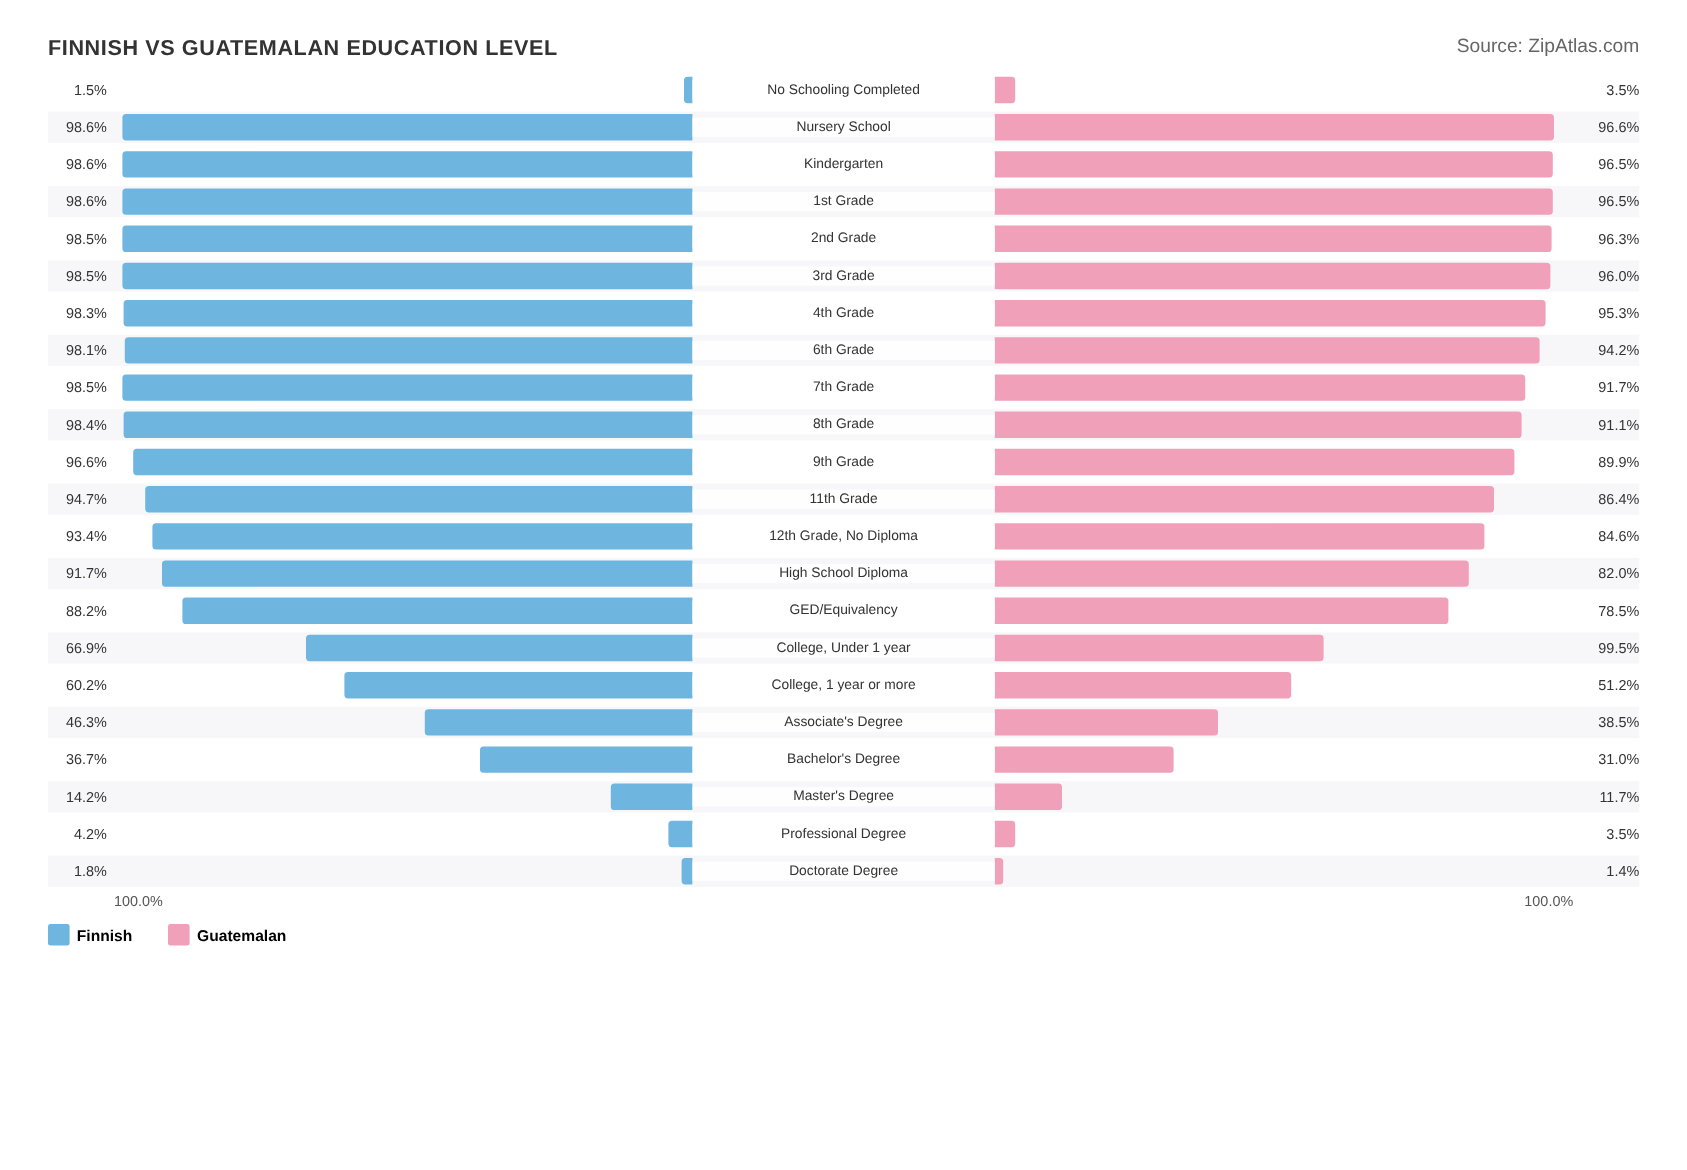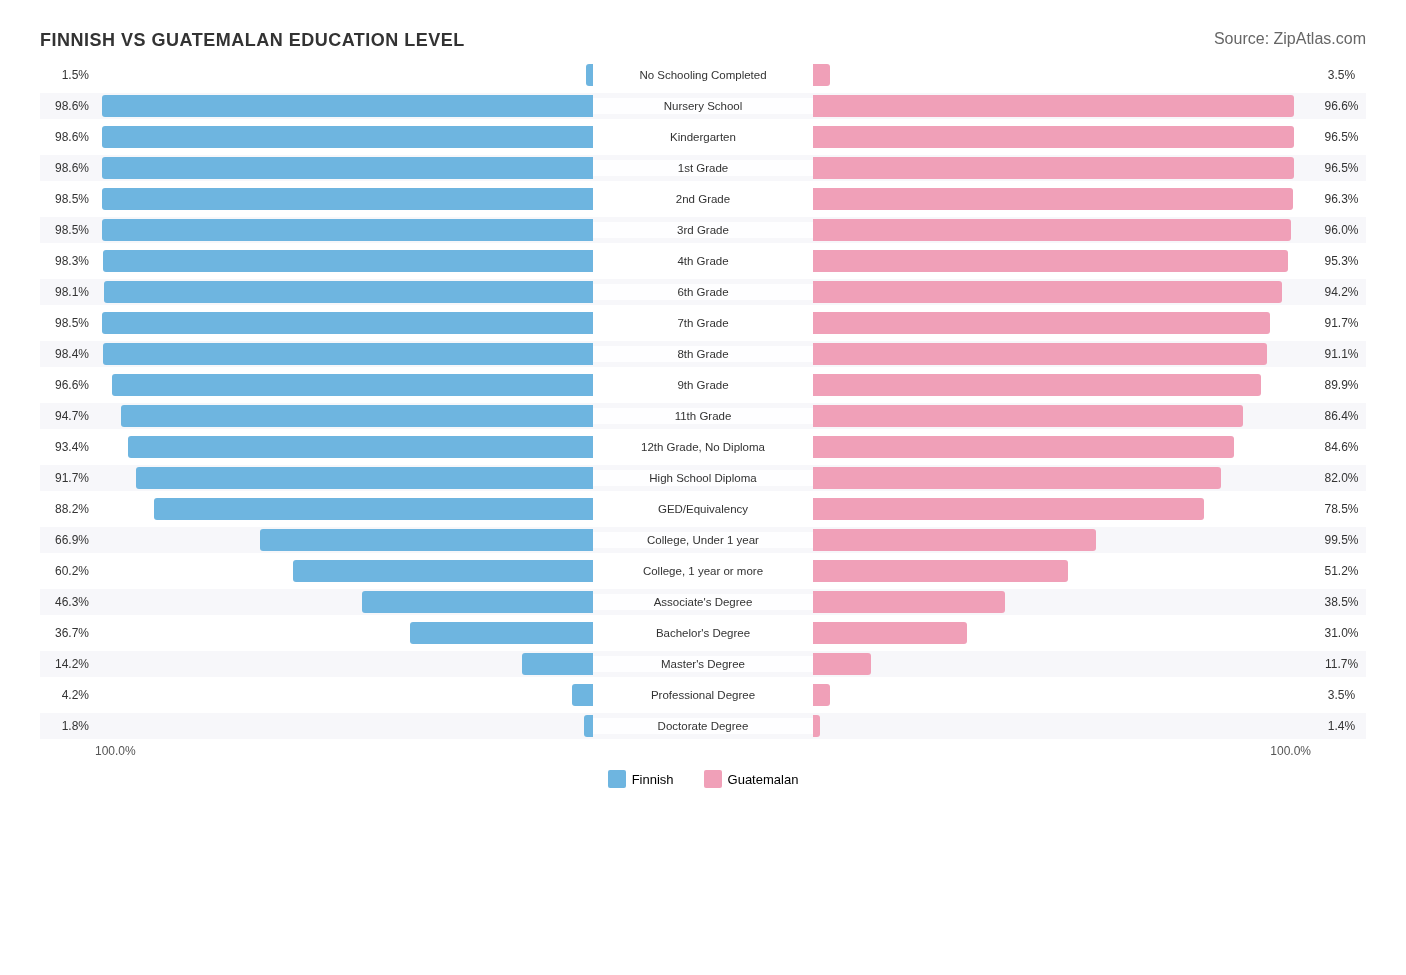--- a/index.html
+++ b/index.html
@@ -65,21 +65,21 @@
       justify-content: flex-end;
       align-items: center;
       height: 22px;
     }
     .left-bar {
       background: #6eb5e0;
       height: 22px;
       border-radius: 3px 0 0 3px;
     }
     .label-center {
-      width: 220px;
+      width: 252px;
       flex-shrink: 0;
       text-align: center;
       font-size: 11.5px;
       color: #333;
       background: rgba(255,255,255,0.85);
       z-index: 2;
       padding: 2px 4px;
       white-space: nowrap;
     }
     .right-bar-container {
@@ -89,32 +89,33 @@
       align-items: center;
       height: 22px;
     }
     .right-bar {
       background: #f0a0b8;
       height: 22px;
       border-radius: 0 3px 3px 0;
     }
     .right-val {
       width: 55px;
-      text-align: center;
+      text-align: right;
       font-size: 12px;
       color: #333;
       padding-left: 6px;
       flex-shrink: 0;
     }
     .chart-footer {
       display: flex;
-      justify-content: center;
+      justify-content: flex-start;
       align-items: center;
       margin-top: 12px;
       gap: 30px;
+      font-weight: bold;
     }
     .legend-item {
       display: flex;
       align-items: center;
       gap: 6px;
       font-size: 13px;
     }
     .legend-box {
       width: 18px;
       height: 18px;

